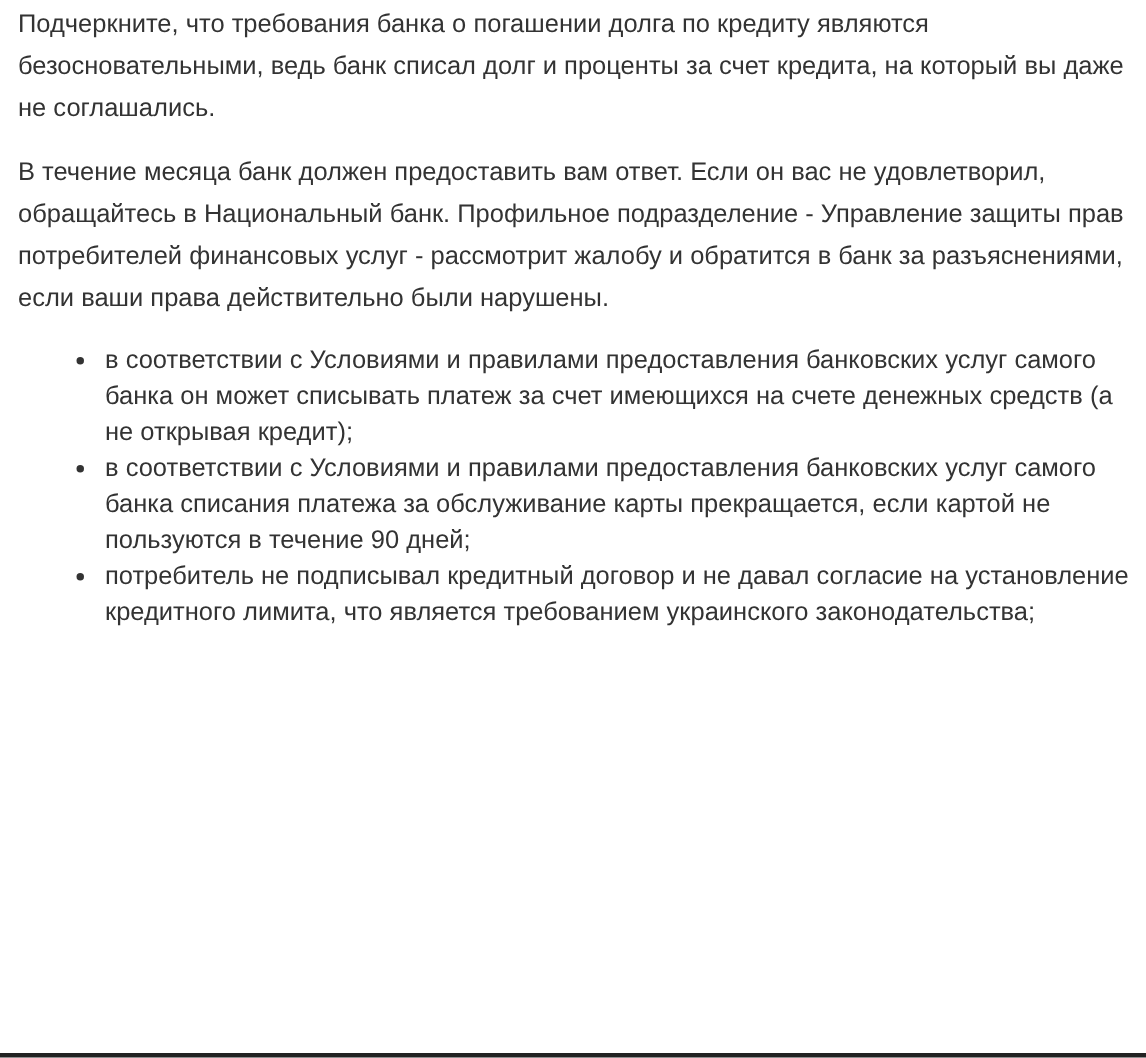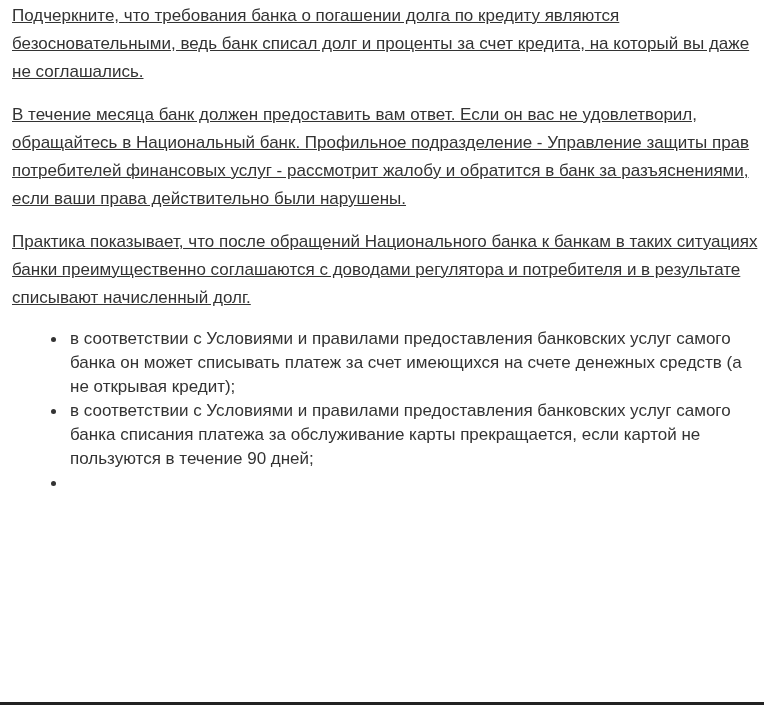--- a/index.html
+++ b/index.html
@@ -18,21 +18,20 @@
     .article {
       position: absolute;
       left: 12px;
       top: 2px;
       width: 750px;
       font-size: 17px;
       line-height: 28px;
     }
     .article p {
       margin: 0 0 15px 0;
-      text-decoration: underline;
     }
     .article ul {
       margin: 8px;
       padding: 0 0 0 50px;
       list-style: none;
     }
     .article li {
       position: relative;
       line-height: 24px;
       margin: 0;
@@ -54,29 +53,29 @@
       height: 3px;
       background: #222222;
     }
   </style>
 </head>
 <body>
 
 <div class="article">
   <p>Подчеркните, что требования банка о погашении долга по кредиту являются безосновательными, ведь банк списал долг и проценты за счет кредита, на который вы даже не соглашались.</p>
   <p>В течение месяца банк должен предоставить вам ответ. Если он вас не удовлетворил, обращайтесь в Национальный банк. Профильное подразделение - Управление защиты прав потребителей финансовых услуг - рассмотрит жалобу и обратится в банк за разъяснениями, если ваши права действительно были нарушены.</p>
-  <p>Практика показывает, что после обращений Национального банка к банкам в таких ситуациях банки преимущественно соглашаются с доводами регулятора и потребителя и в результате списывают начисленный долг.</p>
   <ul>
     <li>
       <span class="bullet"></span>
       <span>в соответствии с Условиями и правилами предоставления банковских услуг самого банка он может списывать платеж за счет имеющихся на счете денежных средств (а не открывая кредит);</span>
     </li>
     <li>
       <span class="bullet"></span>
       <span>в соответствии с Условиями и правилами предоставления банковских услуг самого банка списания платежа за обслуживание карты прекращается, если картой не пользуются в течение 90 дней;</span>
     </li>
     <li>
       <span class="bullet"></span>
+      <span>потребитель не подписывал кредитный договор и не давал согласие на установление кредитного лимита, что является требованием украинского законодательства;</span>
     </li>
   </ul>
 </div>
 
 <div class="bottom-bar"></div>
 
 </body></html>

